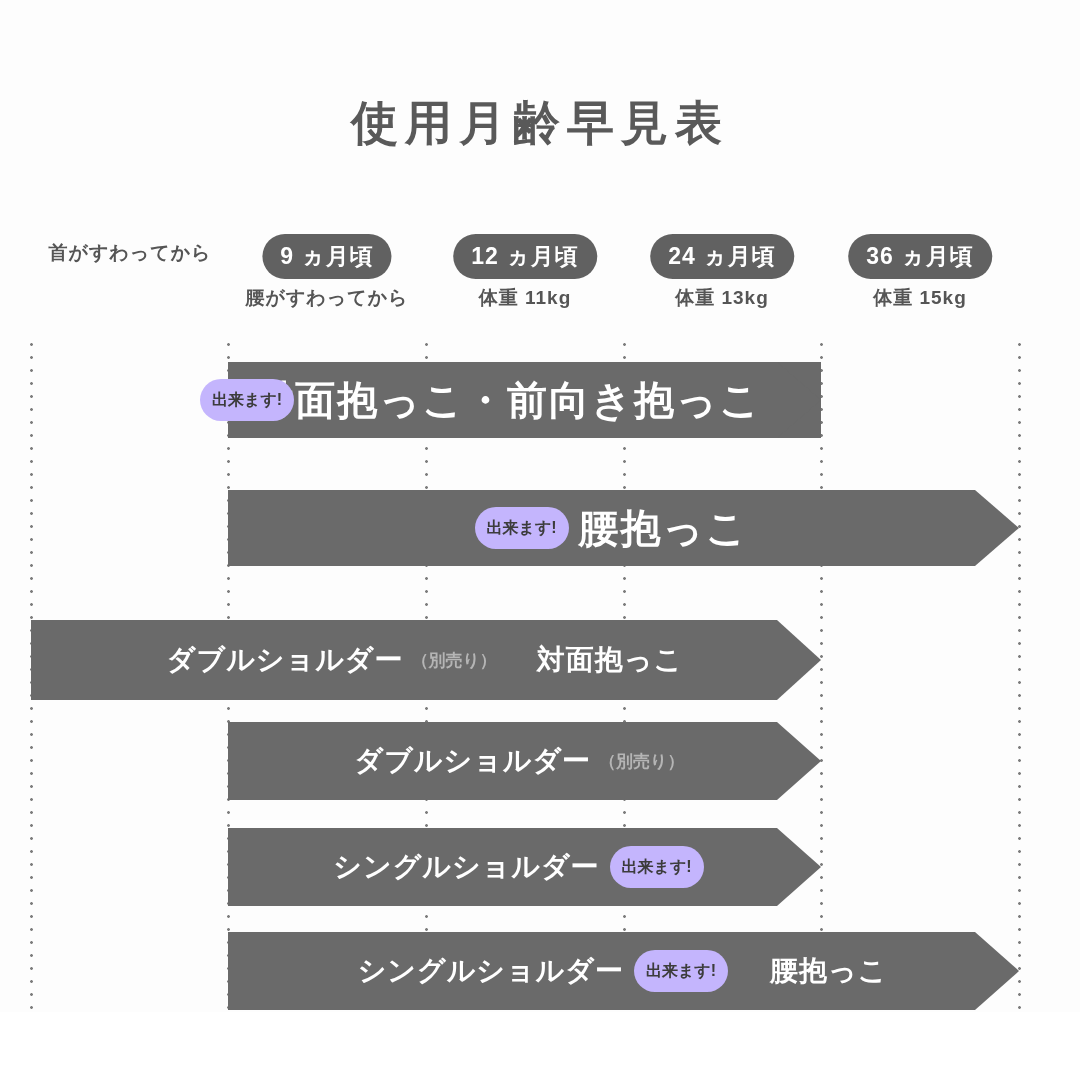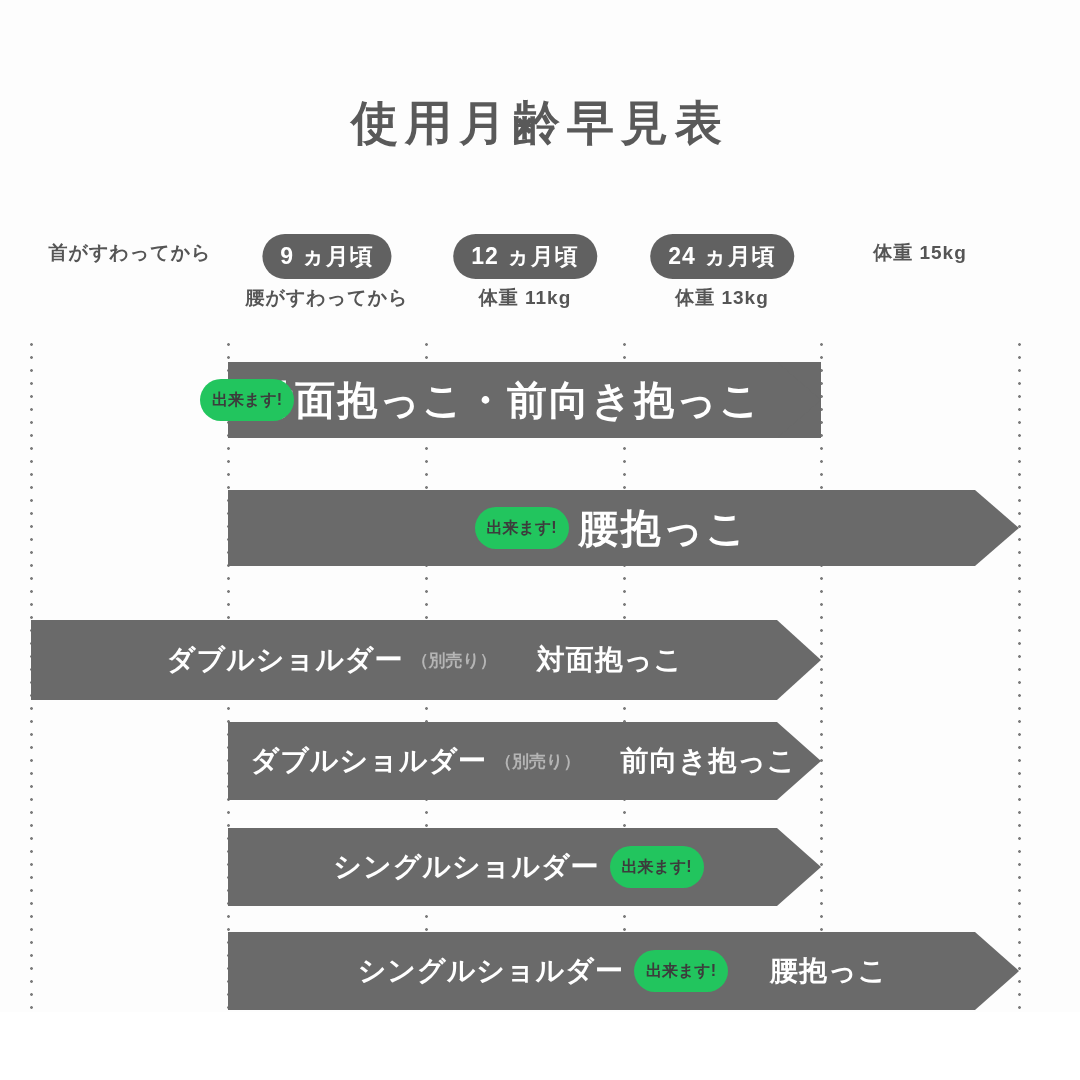--- a/index.html
+++ b/index.html
@@ -38,21 +38,21 @@
     position:absolute;background:#6a6a6a;color:#ffffff;
     display:flex;align-items:center;justify-content:center;
     white-space:nowrap;
     clip-path:polygon(0 0,calc(100% - 44px) 0,100% 50%,calc(100% - 44px) 100%,0 100%);
     padding-right:34px;box-sizing:border-box;
   }
   .t-lg{font-size:40px;font-weight:bold;letter-spacing:2px;}
   .t-md{font-size:28px;font-weight:bold;letter-spacing:1px;margin-left:32px;}
   .t-note{font-size:17px;font-weight:bold;color:#b5b5b5;margin:0 8px;font-family:Liberation Mono, monospace;}
   .badge{
-    display:inline-block;background:#22c55e;color:#3c3c3c;
+    display:inline-block;background:#c4b5fd;color:#3c3c3c;
     font-size:16px;font-weight:bold;letter-spacing:0;
     padding:13px 12px;border-radius:26px;line-height:1;
   }
   .badge.inline{margin:0 10px;}
   .badge.edge{
     position:absolute;left:-28px;top:50%;transform:translateY(-50%);
   }
   .bar.has-edge-badge{clip-path:none;}
   .bar.has-edge-badge .bar-body{
     position:absolute;inset:0;background:#6a6a6a;
@@ -63,21 +63,21 @@
 </head>
 <body>
 
 <div class="canvas">
   <h1 class="title">使用月齢早見表</h1>
   <div>
       <div class="milestone" style="left: 130px;"><div class="pill-note">首がすわってから</div></div>
       <div class="milestone" style="left: 327px;"><div class="pill">9 ヵ月頃</div><div class="pill-note">腰がすわってから</div></div>
       <div class="milestone" style="left: 525px;"><div class="pill">12 ヵ月頃</div><div class="pill-note">体重 11kg</div></div>
       <div class="milestone" style="left: 722px;"><div class="pill">24 ヵ月頃</div><div class="pill-note">体重 13kg</div></div>
-      <div class="milestone" style="left: 920px;"><div class="pill-note">体重 15kg</div></div>
+      <div class="milestone" style="left: 920px;"><div class="pill">36 ヵ月頃</div><div class="pill-note">体重 15kg</div></div>
     </div>
   <div>
       <div class="vline" style="left: 30px; top: 338px; height: 694px;"></div>
       <div class="vline" style="left: 227px; top: 338px; height: 694px;"></div>
       <div class="vline" style="left: 425px; top: 338px; height: 694px;"></div>
       <div class="vline" style="left: 623px; top: 338px; height: 694px;"></div>
       <div class="vline" style="left: 820px; top: 338px; height: 694px;"></div>
       <div class="vline" style="left: 1018px; top: 338px; height: 694px;"></div>
     </div>
   <div>
@@ -98,21 +98,20 @@
         <div class="content">
           <span class="t-md">ダブルショルダー</span>
           <span class="t-note">（別売り）</span>
           <span class="t-md">対面抱っこ</span>
         </div>
       </div>
       <div class="bar" style="left: 228px; top: 722px; width: 593px; height: 78px;">
         <div class="content">
           <span class="t-md">ダブルショルダー</span>
           <span class="t-note">（別売り）</span>
-          <span class="t-md">前向き抱っこ</span>
         </div>
       </div>
       <div class="bar" style="left: 228px; top: 828px; width: 593px; height: 78px;">
         <div class="content">
           <span class="t-md">シングルショルダー</span>
           <span class="badge inline">出来ます!</span>
         </div>
       </div>
       <div class="bar" style="left: 228px; top: 932px; width: 791px; height: 78px;">
         <div class="content">

